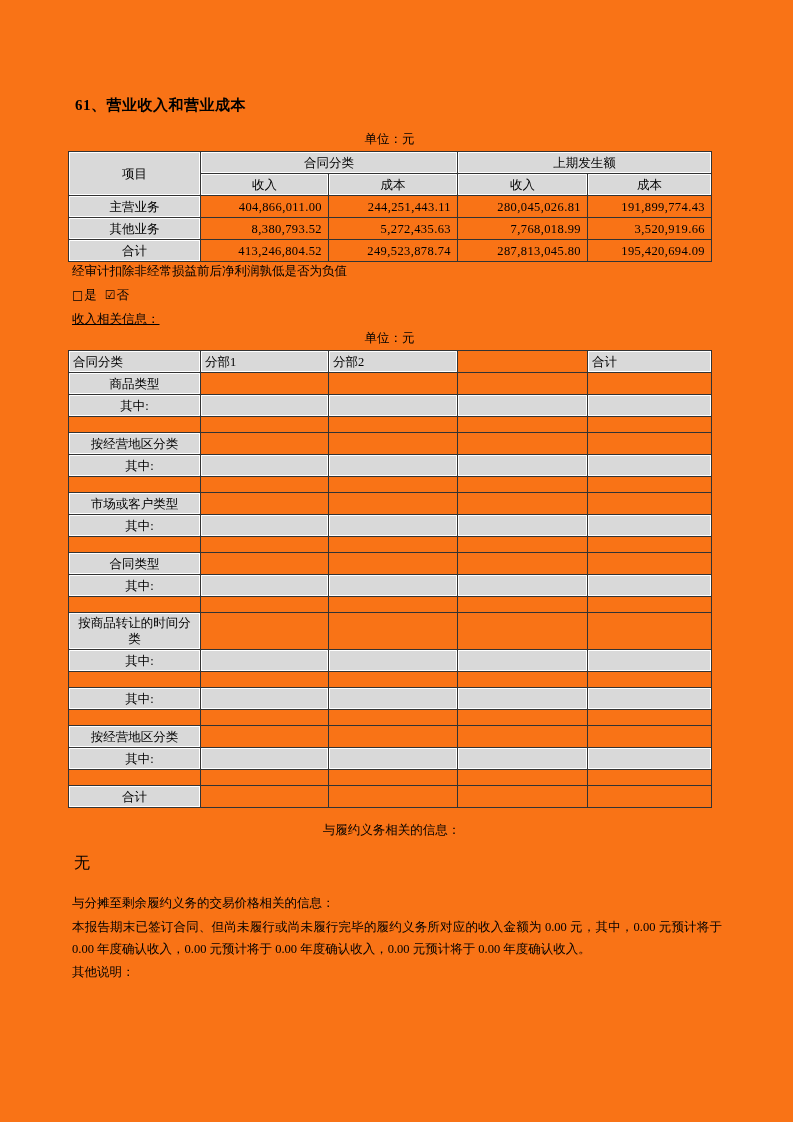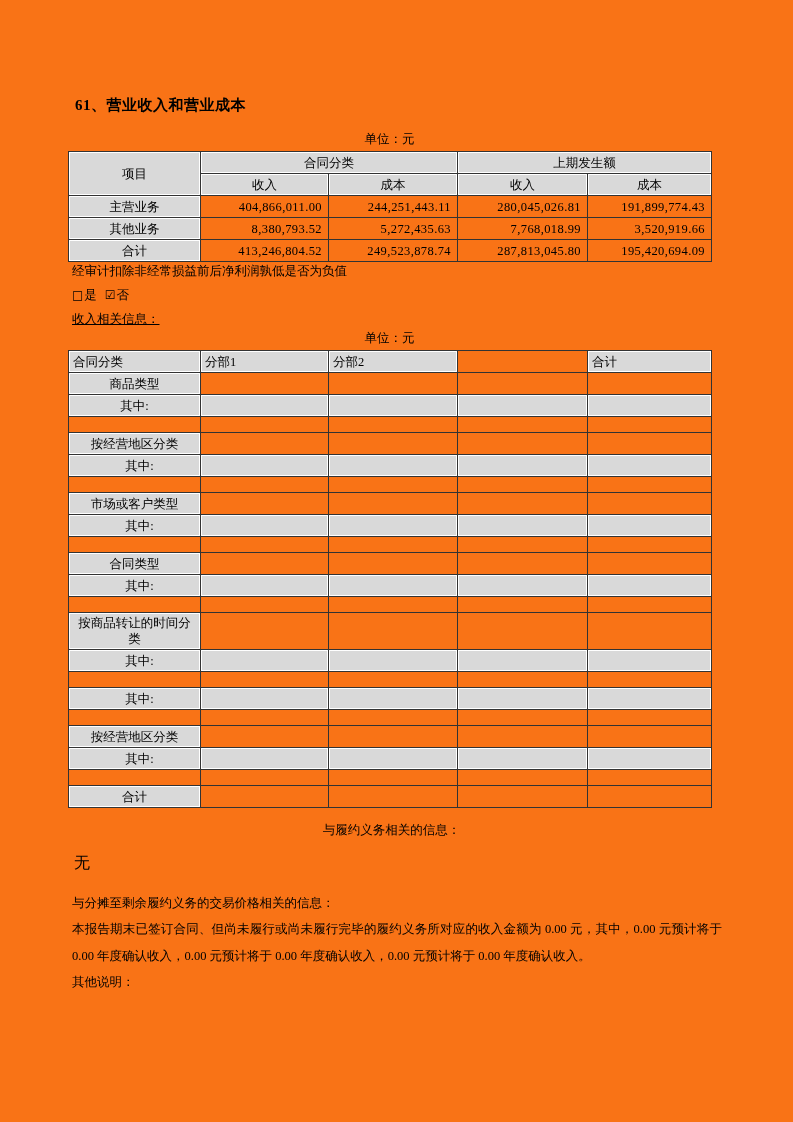--- a/index.html
+++ b/index.html
@@ -40,21 +40,21 @@
   .body-text { font-size:12.5px; margin-left:4px; line-height:17px; }
   .audit-q { margin-top:1px; }
   .checkbox-line { margin-top:7px; }
   .checkbox-box { font-family:"DejaVu Sans",sans-serif; font-size:12px; margin-right:1px; }
   .checkbox-gap { display:inline-block; width:8px; }
   .revenue-info { margin-top:7px;text-decoration:underline; }
 
   .obligation-label { margin-top:14px;text-align:center; }
   .none-value { font-size:16px; margin:13px 0 0 6px; line-height:22px; }
   .remaining-label { margin-top:21px; }
-  .remaining-para { margin-top:4px; width:650px; text-align:justify; line-height:27px; }
+  .remaining-para { margin-top:4px; width:650px; text-align:justify; line-height:22px; }
   .other-notes { margin-top:4px; }
 </style>
 </head>
 <body>
 
 <div class="page">
   <div class="content">
 
     <h1 class="title">61、营业收入和营业成本</h1>
 

